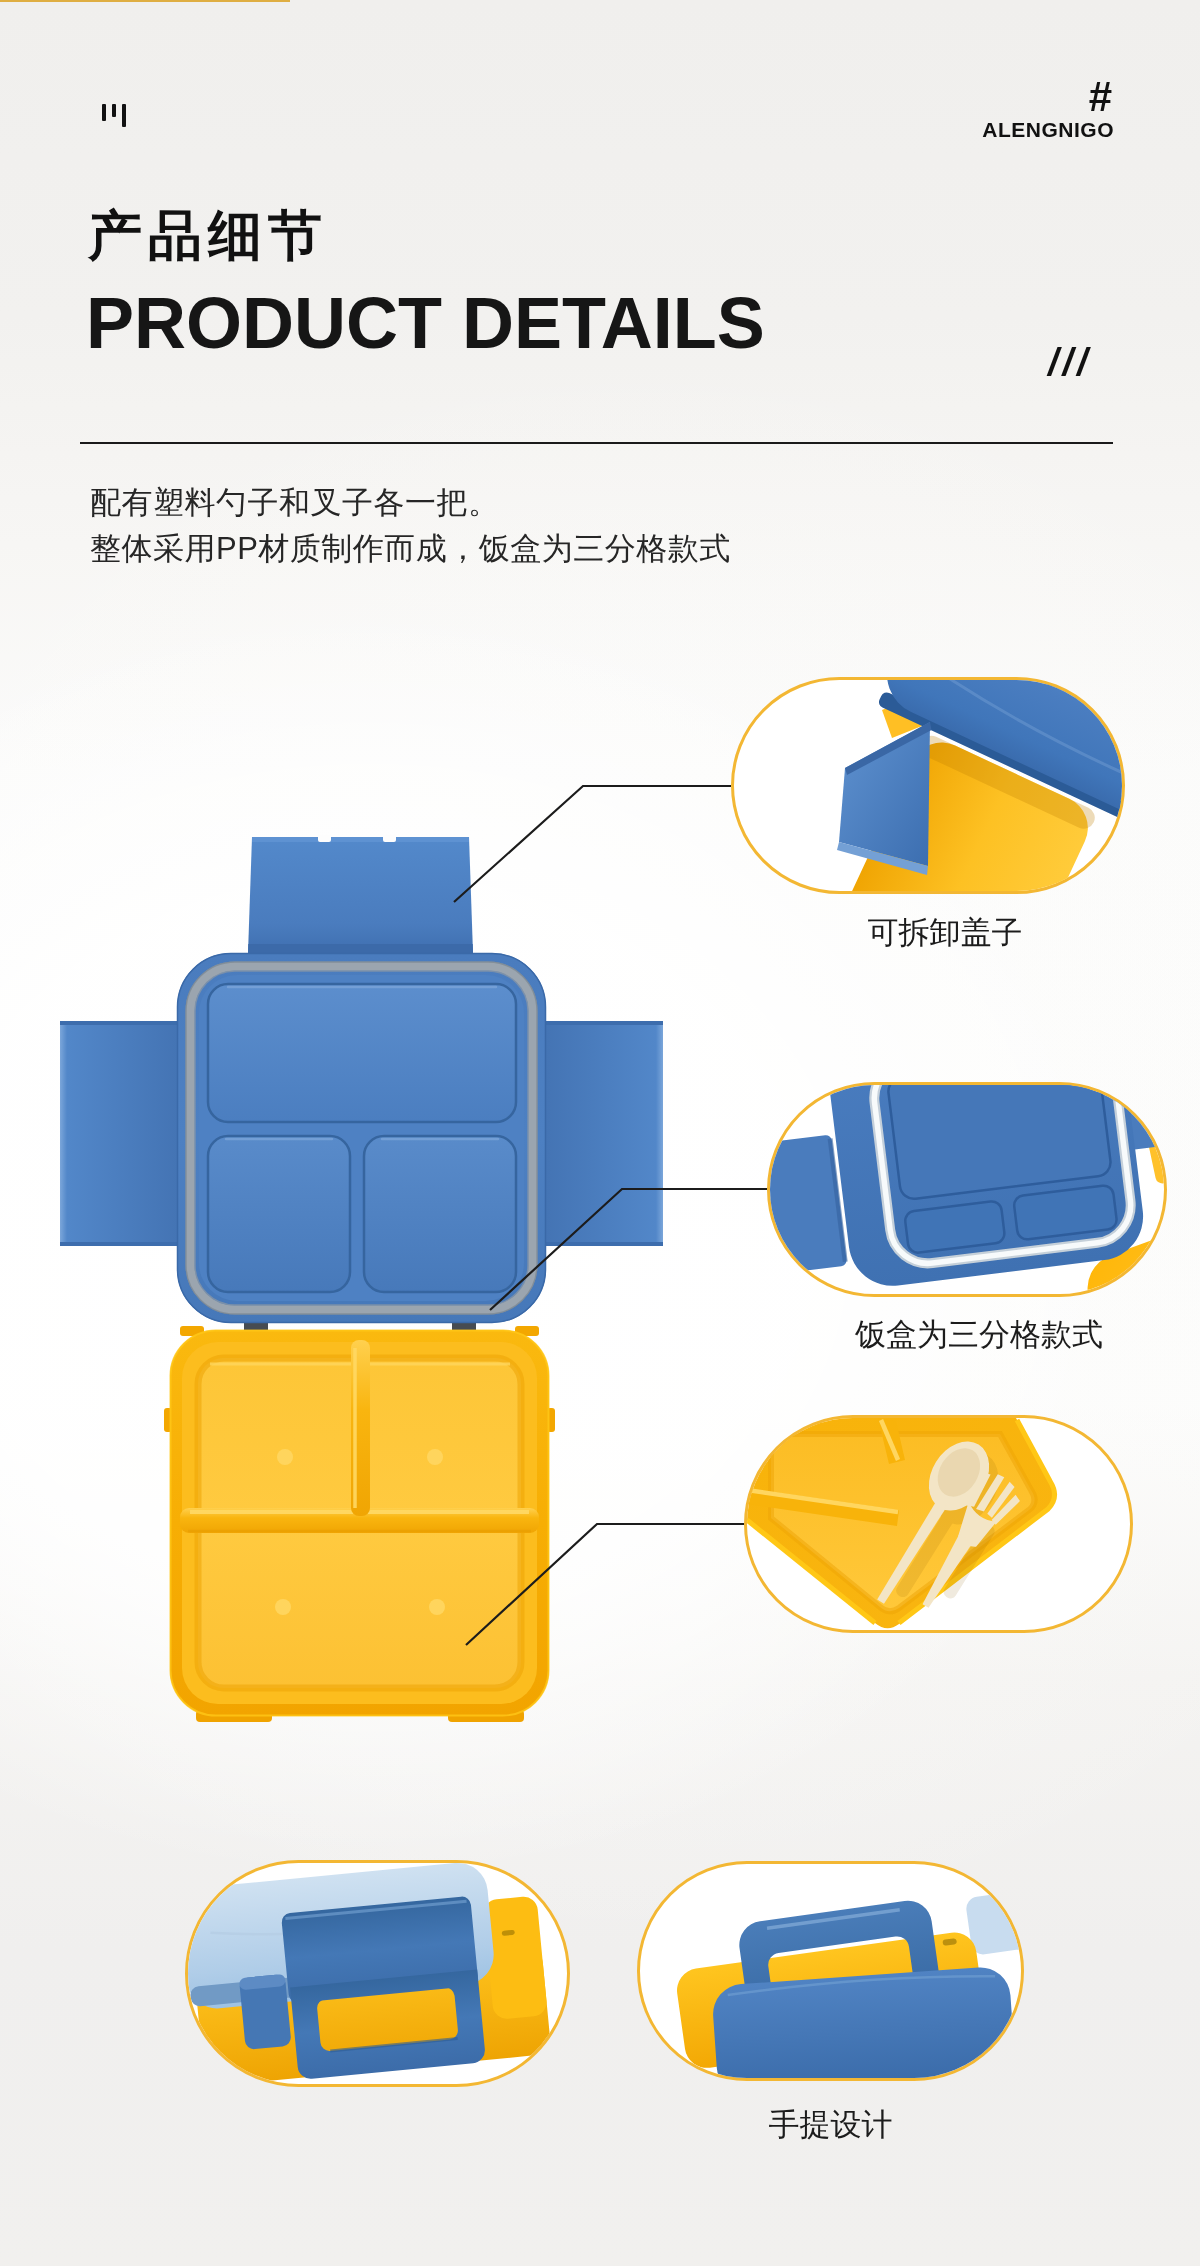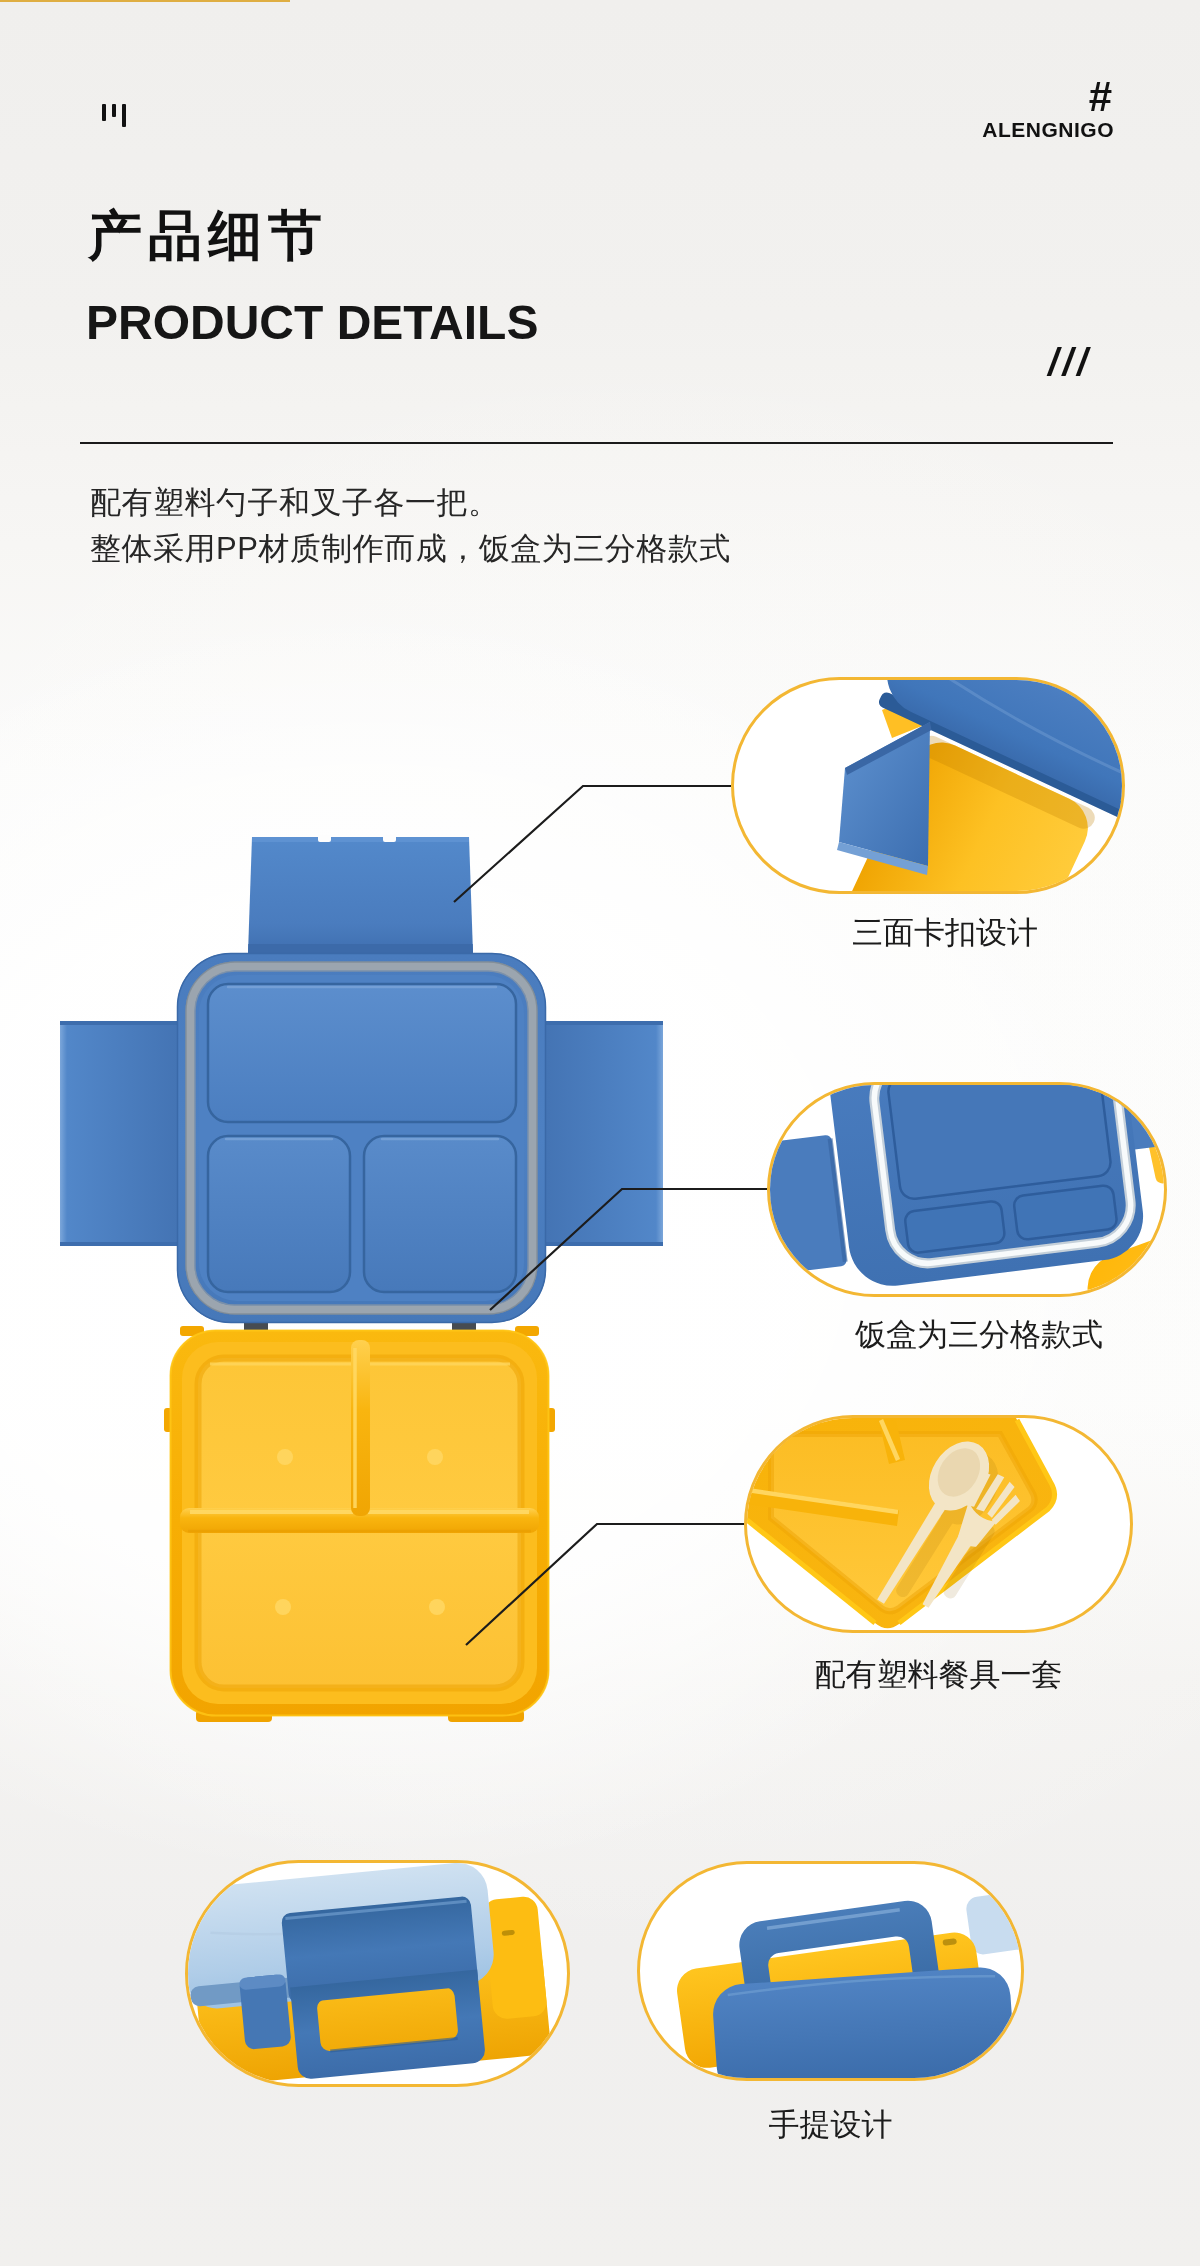--- a/index.html
+++ b/index.html
@@ -20,21 +20,21 @@
   .deco-bars i:nth-child(1){left:0;height:17px;}
   .deco-bars i:nth-child(2){left:10px;height:13px;}
   .deco-bars i:nth-child(3){left:20px;height:23px;}
 
   .brand{position:absolute;right:86px;top:76px;text-align:right;color:#111;}
   .brand .hash{font-size:42px;font-weight:700;line-height:42px;margin-right:2px;}
   .brand .name{font-size:21px;font-weight:700;letter-spacing:.5px;margin-top:0;}
 
   .title-cn{position:absolute;left:88px;top:188px;font-size:54px;line-height:94px;
             font-weight:900;color:#111;letter-spacing:6px;}
-  .title-en{position:absolute;left:86px;top:287px;font-size:48px;line-height:72px;
+  .title-en{position:absolute;left:86px;top:287px;font-size:72px;line-height:72px;
             font-weight:800;color:#161616;letter-spacing:0px;}
   .slashes{position:absolute;left:1048px;top:341px;font-size:38px;font-weight:800;
            color:#111;font-style:italic;letter-spacing:4px;}
 
   .divider{position:absolute;left:80px;top:442px;width:1033px;height:2px;background:#1a1a1a;}
 
   .intro{position:absolute;left:90px;top:480px;font-size:31px;line-height:46px;color:#262626;letter-spacing:.5px;}
 
   .capsule{position:absolute;border:3px solid #f3b733;border-radius:200px;background:#fff;overflow:hidden;}
   .capsule svg{position:absolute;left:0;top:0;}
@@ -225,21 +225,21 @@
         <rect x="2" y="-7" width="424" height="16" rx="6" fill="#2b5b97"></rect>
         <rect x="-6" y="-200" width="434" height="201" rx="42" fill="url(#c1lid)"></rect>
         <path d="M40 -48 q170 26 360 6" stroke="#83acde" stroke-width="3" fill="none" opacity=".35"></path>
       </g>
 
       <path d="M111 88 L196 42 L194 186 L105 162 Z" fill="url(#c1flap)"></path>
       <path d="M105 162 L194 186 L193 195 L103 170 Z" fill="#74a0d5"></path>
       <path d="M111 88 L196 42 L197.5 50 L113 95 Z" fill="#3a67a5"></path>
     </svg>
   </div>
-  <div class="caption capt1">三面卡扣设计</div>
+  <div class="caption capt1">可拆卸盖子</div>
 
   <div class="capsule cap2">
     <svg width="394" height="209" viewBox="0 0 394 209">
       <defs>
         <linearGradient id="c2base" x1="0" y1="0" x2="0" y2="1">
           <stop offset="0" stop-color="#4a7dc0"></stop>
             <stop offset="1" stop-color="#3f71b2"></stop>
         </linearGradient>
         <linearGradient id="c2yel" x1="0" y1="0" x2="1" y2="1">
           <stop offset="0" stop-color="#ffb607"></stop>
@@ -316,21 +316,20 @@
           <path d="M-20 -42 L-13 -44 L-10 -8 L-17 -5 Z" fill="#f3e5c6"></path>
           <path d="M-7 -48 L0 -49 L1 -9 L-7 -7 Z" fill="#f3e5c6"></path>
           <path d="M7 -48 L14 -46 L11 -8 L5 -9 Z" fill="#f3e5c6"></path>
           <path d="M19 -40 L26 -37 L18 -4 L12 -6 Z" fill="#f3e5c6"></path>
           <path d="M-17 -9 q17 11 34 2 L13 25 q-10 7 -21 0 Z" fill="#f3e5c6"></path>
           <path d="M-8 23 L8 23 L5 102 L-2 102 Z" fill="#f3e5c6"></path>
         </g>
       </g>
     </svg>
   </div>
-  <div class="caption capt3">配有塑料餐具一套</div>
 
   <div class="capsule cap4">
     <svg width="379" height="221" viewBox="0 0 379 221">
       <defs>
         <linearGradient id="c4body" x1="0" y1="0" x2="0" y2="1">
           <stop offset="0" stop-color="#ffc41f"></stop>
             <stop offset="1" stop-color="#eea403"></stop>
         </linearGradient>
         <linearGradient id="c4lid" x1="0" y1="0" x2="0" y2="1">
           <stop offset="0" stop-color="#cfe1f1"></stop>

